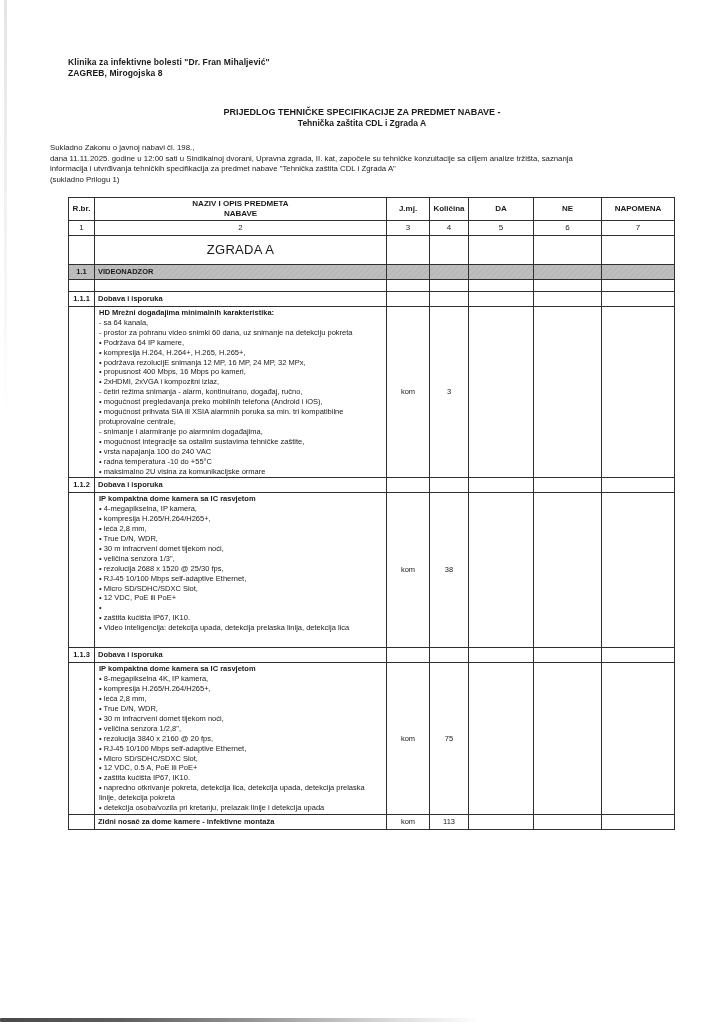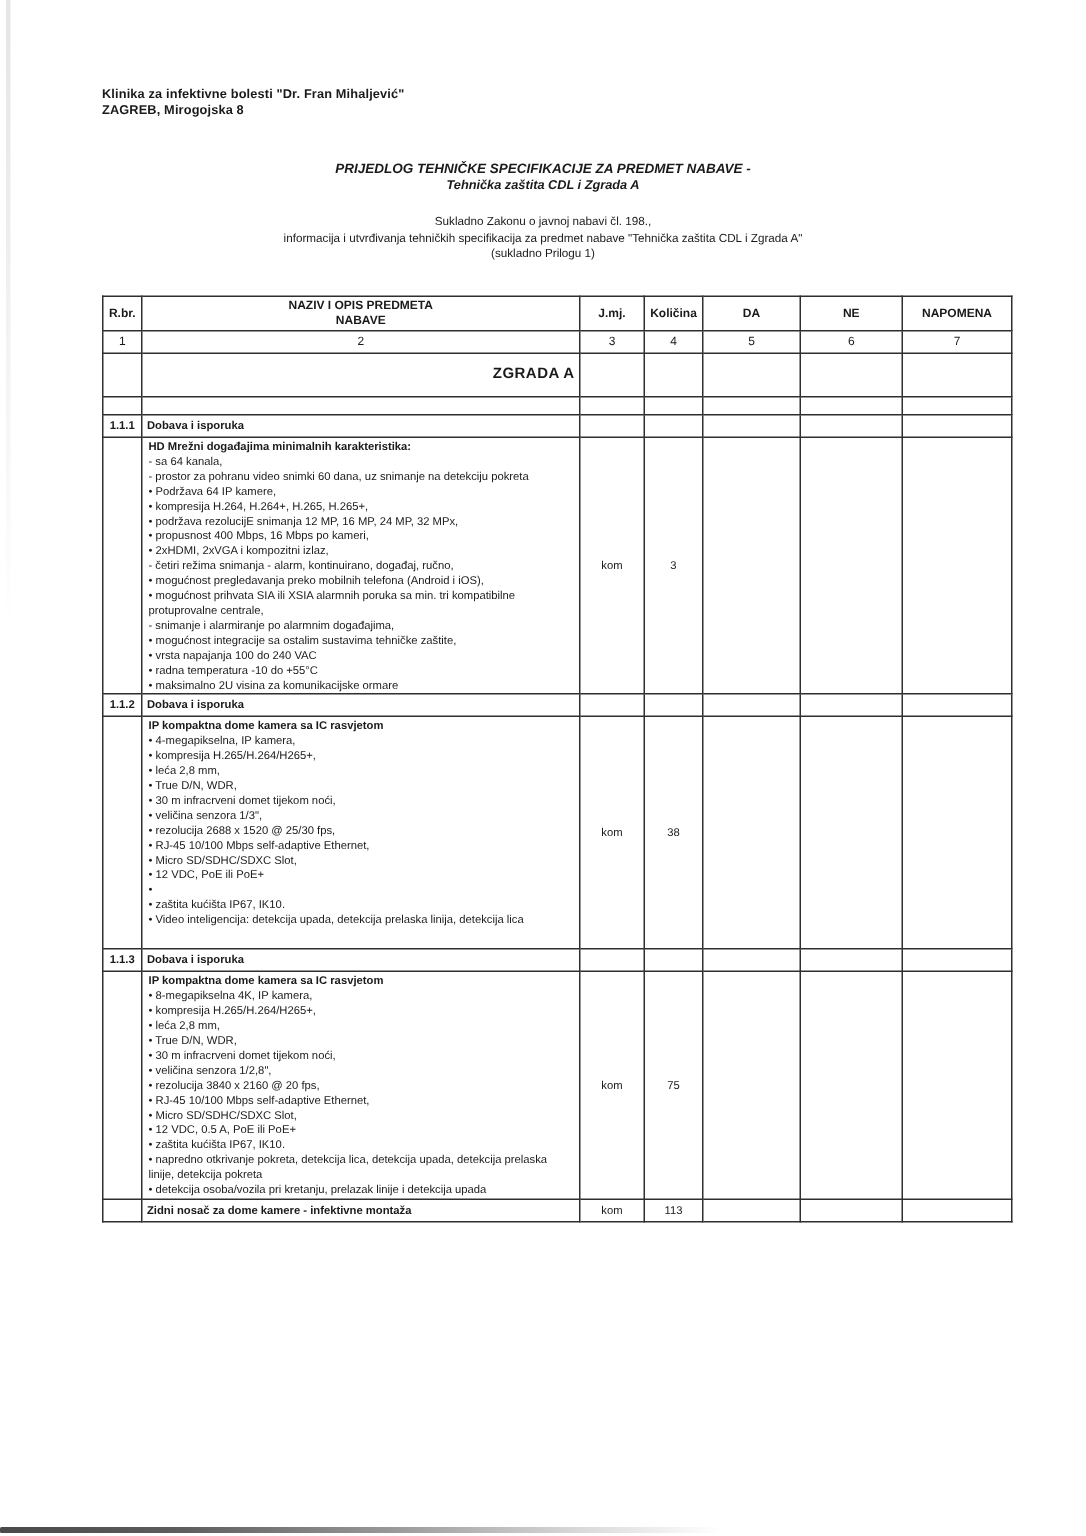--- a/index.html
+++ b/index.html
@@ -11,38 +11,38 @@
   .scan-edge-left{
     position:absolute;left:4px;top:0;width:3px;height:420px;
     background:linear-gradient(to bottom,#e3e6e3,#f3f4f3 60%,transparent);
   }
   .scan-bar-bottom{
     position:absolute;left:0;bottom:2px;height:4px;width:480px;
     background:linear-gradient(to right,#4a4a4a 0%,#5d5d5d 25%,#9a9a9a 55%,#d8d8d8 80%,transparent 100%);
     border-radius:1px;
   }
   .org{position:absolute;left:68px;top:57px;font-size:8.5px;font-weight:bold;line-height:11px;letter-spacing:.1px;}
-  .title-block{position:absolute;left:0;top:107px;width:724px;text-align:center;font-weight:bold;font-style:italic;}
+  .title-block{position:absolute;left:0;top:107px;width:724px;text-align:center;font-weight:bold;}
   .title-line1{font-size:9px;line-height:11px;}
   .title-line2{font-size:8.5px;line-height:11px;}
-  .intro{position:absolute;left:50px;top:143px;width:624px;text-align:center;font-size:7.8px;line-height:10.6px;}
+  .intro{position:absolute;left:50px;top:143px;width:624px;text-align:left;font-size:7.8px;line-height:10.6px;}
   table.spec{
     position:absolute;left:68px;top:197px;
     border-collapse:collapse;table-layout:fixed;width:606px;
     font-size:7.5px;line-height:9.9px;
   }
   table.spec td{
     border:1px solid #2f2f2f;padding:1px 3px;vertical-align:middle;
     overflow:hidden;
   }
   tr.hdr td{font-weight:bold;text-align:center;font-size:8px;line-height:10px;border-bottom:1.5px solid #2f2f2f;}
   table.spec{border:1.5px solid #2f2f2f;}
   tr.nums td{text-align:center;font-size:8px;height:12px;}
   tr.building td{height:26px;}
-  .building-name{font-weight:bold;font-size:10px;text-align:right;letter-spacing:.3px;}
+  .building-name{font-weight:normal;font-size:13px;text-align:center;letter-spacing:.3px;}
   tr.section td{
     height:12px;font-weight:bold;
     background:repeating-linear-gradient(135deg,#b7b7b7 0px,#c2c2c2 2px,#b2b2b2 4px);
   }
   tr.blank td{height:9px;}
   tr.label-row td{height:12px;font-weight:bold;}
   td.rbr{text-align:center;font-size:7.5px;padding:1px 1px;}
   tr.spec-row td{vertical-align:middle;}
   tr.spec-row td.specs{vertical-align:top;padding:1px 4px;}
   .spec-title{font-weight:bold;white-space:pre-line;}
@@ -62,20 +62,21 @@
   <div>ZAGREB, Mirogojska 8</div>
 </div>
 
 <div class="title-block">
   <div class="title-line1">PRIJEDLOG TEHNIČKE SPECIFIKACIJE ZA PREDMET NABAVE -</div>
   <div class="title-line2">Tehnička zaštita CDL i Zgrada A</div>
 </div>
 
 <div class="intro">
   <div>Sukladno Zakonu o javnoj nabavi čl. 198.,</div>
+  <div>dana 11.11.2025. godine u 12:00 sati u Sindikalnoj dvorani, Upravna zgrada, II. kat, započele su tehničke konzultacije sa ciljem analize tržišta, saznanja</div>
   <div>informacija i utvrđivanja tehničkih specifikacija za predmet nabave "Tehnička zaštita CDL i Zgrada A"</div>
   <div>(sukladno Prilogu 1)</div>
 </div>
 
 <table class="spec">
   <colgroup>
     <col style="width:26px">
       <col style="width:292px">
       <col style="width:43px">
     <col style="width:39px">
@@ -109,20 +110,29 @@
   <tr class="building">
     <td></td>
     <td class="building-name">ZGRADA A</td>
     <td></td>
         <td></td>
     <td></td>
         <td></td>
         <td></td>
   </tr>
 
+  <tr class="section">
+    <td class="rbr">1.1</td>
+    <td>VIDEONADZOR</td>
+    <td></td>
+        <td></td>
+    <td></td>
+        <td></td>
+        <td></td>
+  </tr>
 
   <tr class="blank">
     <td></td>
         <td></td>
         <td></td>
     <td></td>
         <td></td>
         <td></td>
         <td></td>
   </tr>

